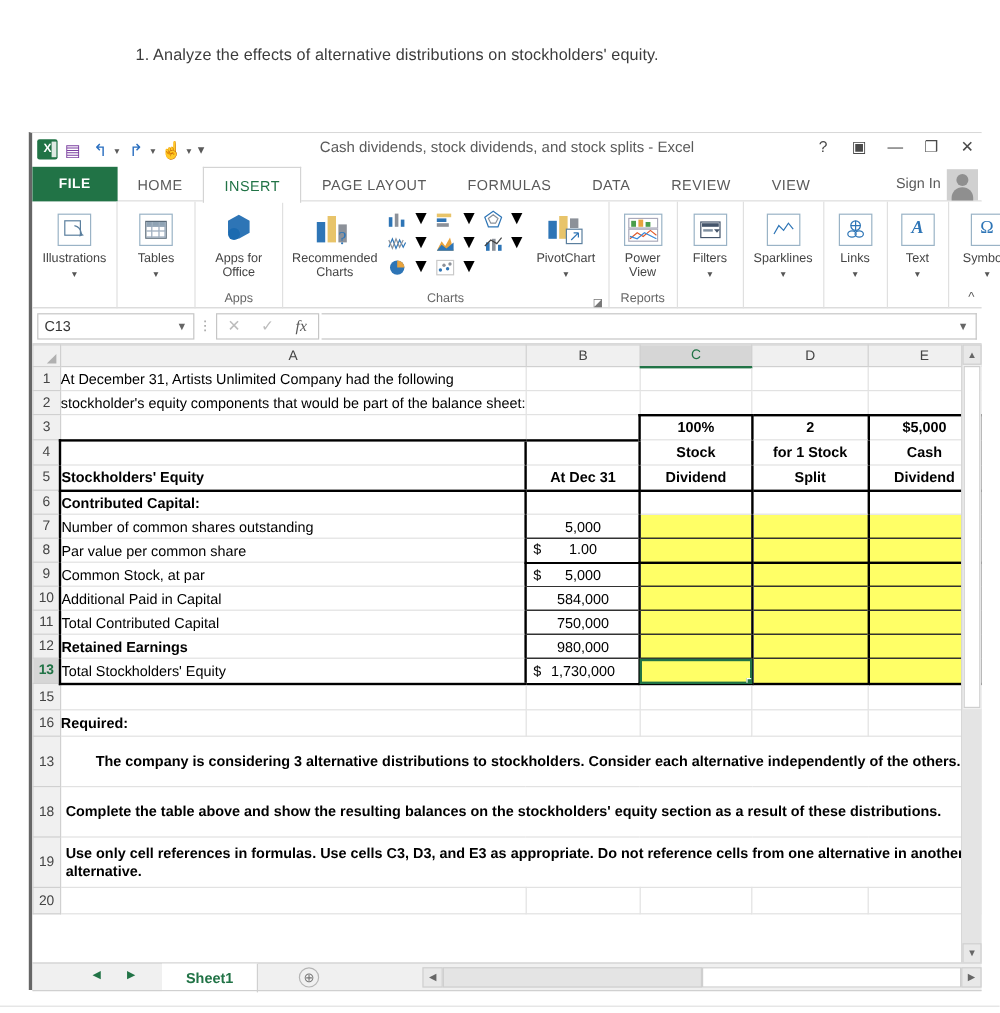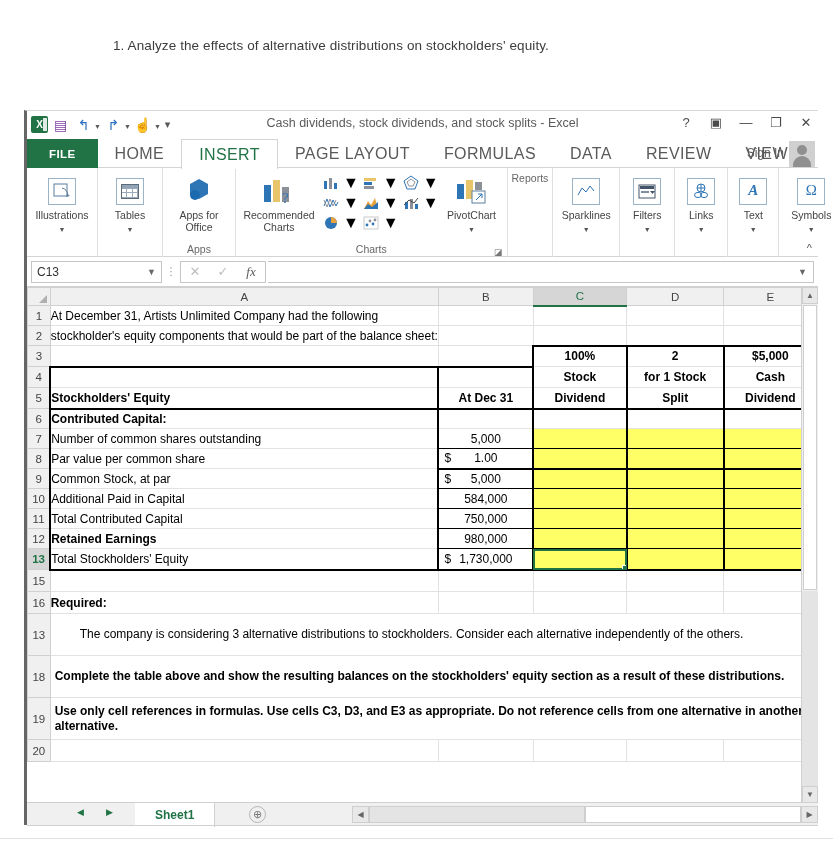--- a/index.html
+++ b/index.html
@@ -47,21 +47,21 @@
     text-align: center; font-size: 12.5px; color: #5a5a5a;
   }
   .win-btns { position: absolute; right: 4px; top: 2px; display: flex; align-items: center; gap: 14px; }
   .win-btn { font-size: 13px; color: #4a4a4a; width: 16px; text-align: center; line-height: 20px; }
 
   
   .tabstrip { position: relative; height: 29px; background: #ffffff; border-bottom: 1px solid #d4d4d4; }
   .tabs { display: flex; align-items: stretch; height: 29px; }
   .tab {
     padding: 0 17px; display: flex; align-items: center; justify-content: center;
-    font-size: 16px; color: #5a5a5a; letter-spacing: .4px;
+    font-size: 12px; color: #5a5a5a; letter-spacing: .4px;
   }
   .tab.file { background: #217346; color: #ffffff; font-weight: bold; padding: 0 22px; font-size: 11.5px; }
   .tab.active {
     color: #217346; background: #ffffff;
     border-left: 1px solid #d4d4d4; border-right: 1px solid #d4d4d4; border-top: 1px solid #d4d4d4;
     margin-bottom: -1px; position: relative; z-index: 2;
   }
   .signin { position: absolute; right: 34px; top: 7px; font-size: 12px; color: #5a5a5a; }
   .avatar {
     position: absolute; right: 3px; top: 2px; width: 26px; height: 26px;
@@ -148,21 +148,21 @@
   td.cell {
     border-right: 1px solid #e2e2e2; border-bottom: 1px solid #e2e2e2;
     font-size: 12px; color: #000; padding: 0 4px; overflow: hidden; white-space: nowrap;
     vertical-align: middle; background: #fff;
   }
   td.cell.b { font-weight: bold; }
   td.cell.r { text-align: center; }
   td.cell.c { text-align: center; font-weight: bold; }
   td.cell.yel { background: #ffff66; }
   td.cell.wrap { white-space: normal; font-weight: bold; font-size: 12px; line-height: 15px; padding: 1px 4px; }
-  td.cell.nowrapnormal { font-weight: normal; padding-left: 29px; }
+  td.cell.nowrapnormal { font-weight: bold; padding-left: 29px; }
 
   
   .bt { border-top: 2px solid #000 !important; }
   .bb { border-bottom: 2px solid #000 !important; }
   .bl { border-left: 2px solid #000 !important; }
   .br { border-right: 2px solid #000 !important; }
   .thin-b { border-bottom: 1px solid #000 !important; }
 
   .dollar { position: relative; }
   .dollar::before { content: "$"; position: absolute; left: 5px; font-weight: inherit; }
@@ -416,54 +416,72 @@
               </div>
             <span>PivotChart</span>
             <span class="dn">▼</span>
           </div>
         </div>
         <div class="rgroup-label">Charts</div>
         <div class="dlg">◪</div>
       </div>
 
       <div class="rgroup">
+        <div class="rgroup-body">
+          <div class="bigbtn" style="width:48px">
+            <div class="gl">
+                <div class="sqico" style="width:32px;height:27px">
+              <svg width="26" height="21" viewBox="0 0 26 21">
+                <rect x="1" y="1" width="24" height="8" fill="#fff" stroke="#aab"></rect>
+                <rect x="3" y="3" width="4" height="5" fill="#4a9e4a"></rect>
+                    <rect x="9" y="2" width="4" height="6" fill="#e8a33d"></rect>
+                    <rect x="15" y="4" width="4" height="4" fill="#4a9e4a"></rect>
+                <rect x="1" y="10" width="24" height="10" fill="#fff" stroke="#aab"></rect>
+                <path d="M2 18 L8 13 L13 16 L19 11 L24 15" fill="none" stroke="#e05a2b"></path>
+                <path d="M2 16 L8 18 L14 13 L24 18" fill="none" stroke="#3a8ad8"></path>
+              </svg>
+            </div>
+              </div>
+            <span>Power View</span>
+          </div>
+        </div>
         <div class="rgroup-label">Reports</div>
-      </div>
-
-      <div class="rgroup">
-        <div class="rgroup-body">
-          <div class="bigbtn" style="width:58px">
-            <div class="gl">
-                <div class="sqico">
-              <svg width="20" height="16" viewBox="0 0 20 16">
-                    <path d="M2 12 L6 5 L10 9 L14 3 L18 8" fill="none" stroke="#2e75b6"></path>
-                  </svg>
-            </div>
-              </div>
-            <span>Sparklines</span>
-            <span class="dn">▼</span>
-          </div>
-        </div>
-        <div class="rgroup-label"></div>
       </div>
 
       <div class="rgroup">
         <div class="rgroup-body">
           <div class="bigbtn" style="width:46px">
             <div class="gl">
                 <div class="sqico">
               <svg width="18" height="15" viewBox="0 0 18 15">
                     <rect x="1" y="1" width="16" height="13" fill="#fff" stroke="#44546a"></rect>
                     <rect x="2" y="2" width="14" height="3" fill="#44546a"></rect>
                     <rect x="3" y="7" width="8" height="2" fill="#7f8fa0"></rect>
                     <path d="M12 7 l5 0 l-2.5 3z" fill="#44546a"></path>
                   </svg>
             </div>
               </div>
             <span>Filters</span>
+            <span class="dn">▼</span>
+          </div>
+        </div>
+        <div class="rgroup-label"></div>
+      </div>
+
+      <div class="rgroup">
+        <div class="rgroup-body">
+          <div class="bigbtn" style="width:58px">
+            <div class="gl">
+                <div class="sqico">
+              <svg width="20" height="16" viewBox="0 0 20 16">
+                    <path d="M2 12 L6 5 L10 9 L14 3 L18 8" fill="none" stroke="#2e75b6"></path>
+                  </svg>
+            </div>
+              </div>
+            <span>Sparklines</span>
             <span class="dn">▼</span>
           </div>
         </div>
         <div class="rgroup-label"></div>
       </div>
 
       <div class="rgroup">
         <div class="rgroup-body">
           <div class="bigbtn" style="width:44px">
             <div class="gl">

